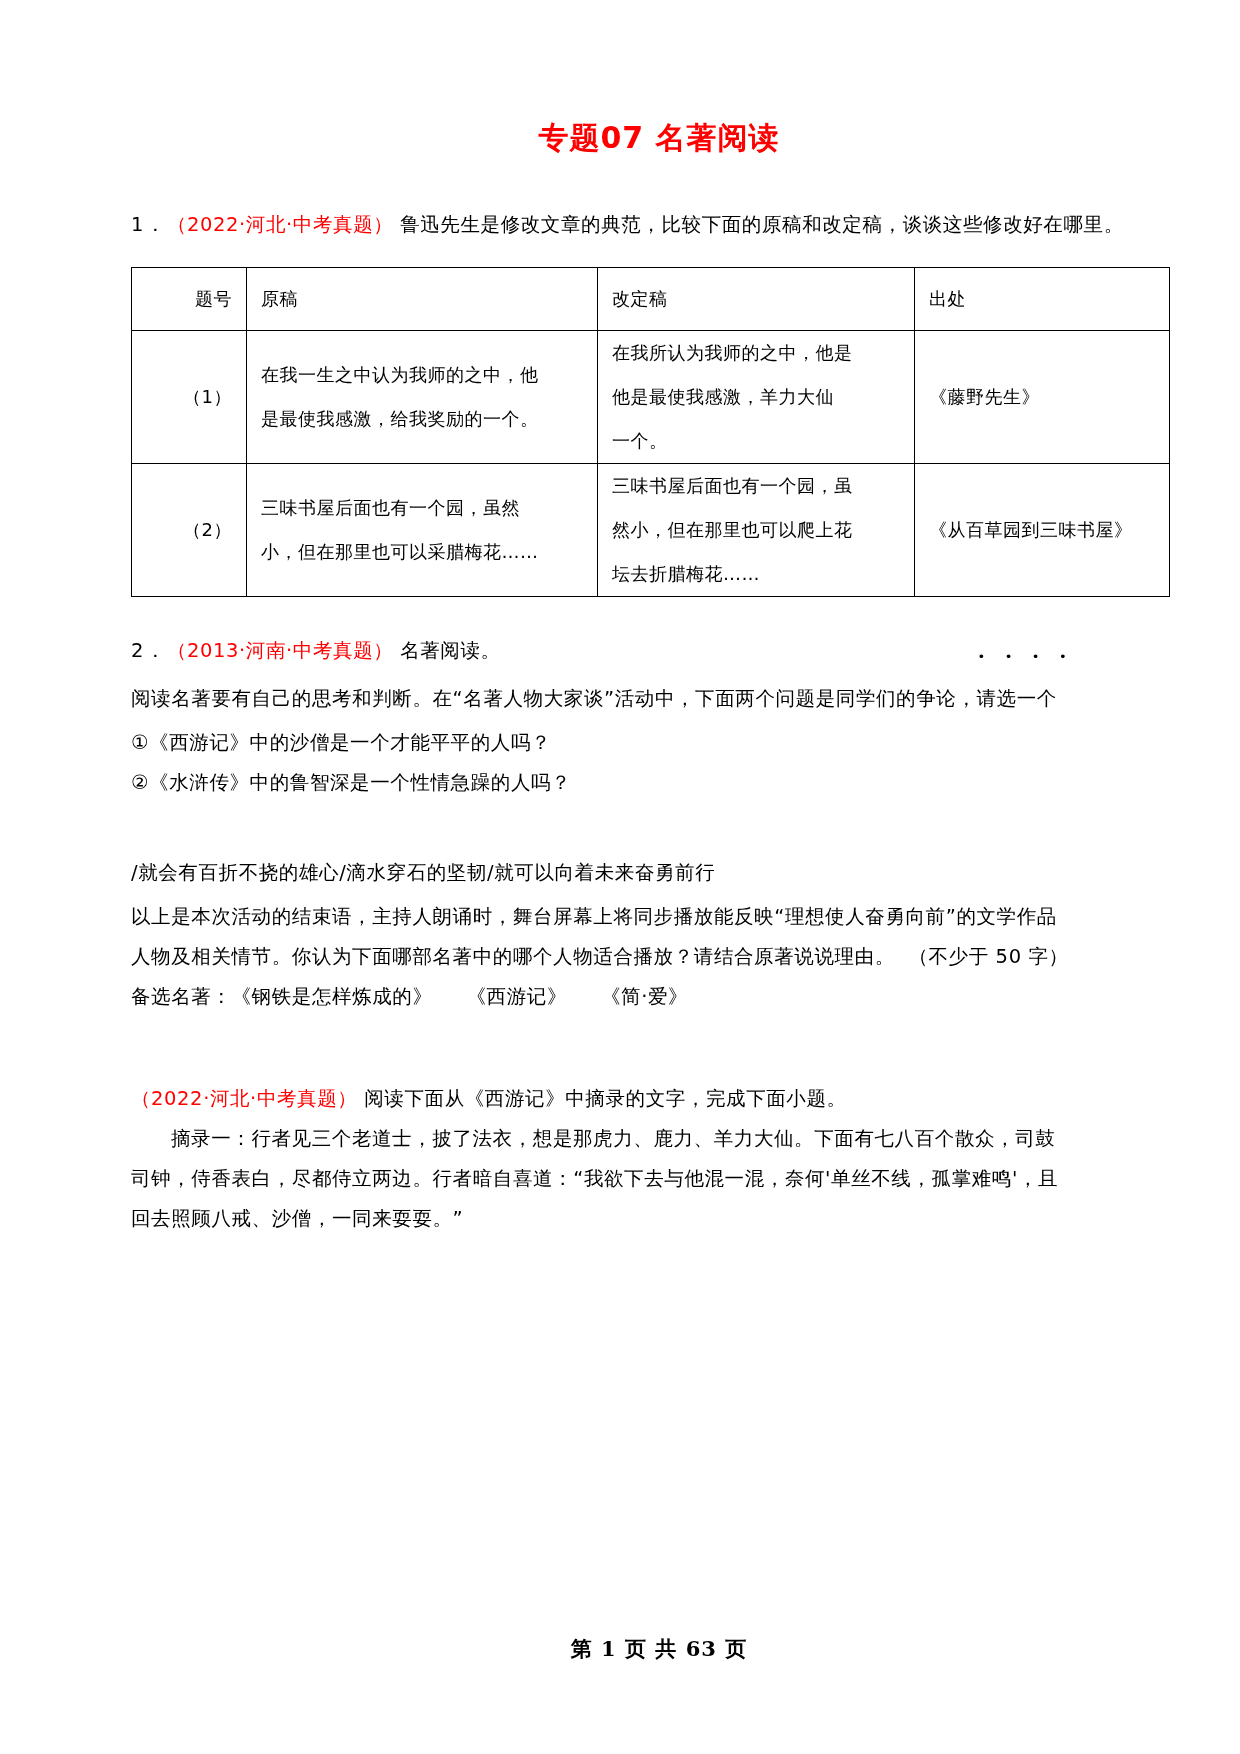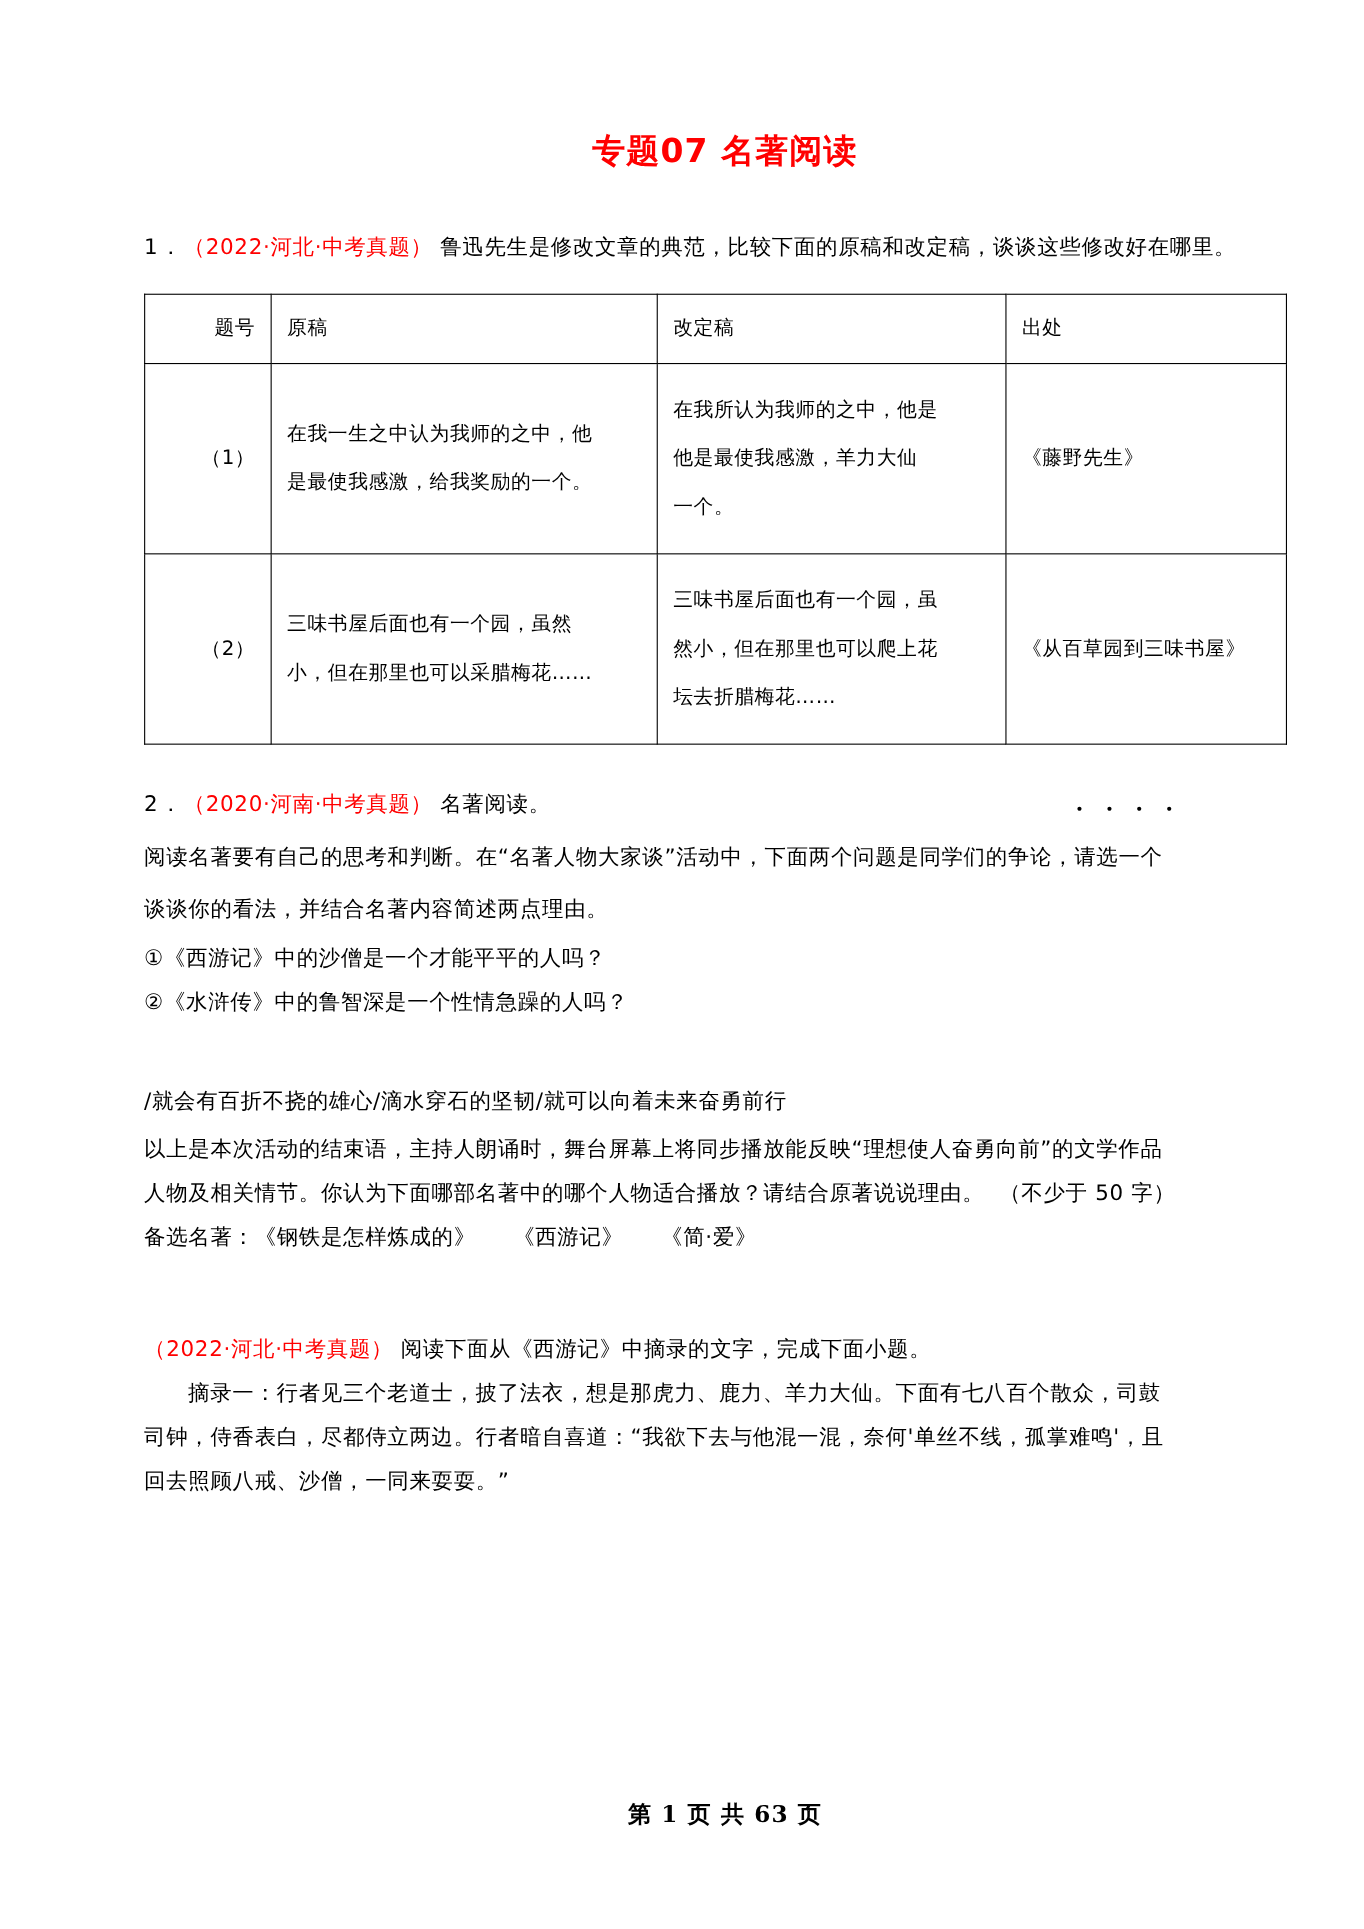--- a/index.html
+++ b/index.html
@@ -63,21 +63,21 @@
     width: 952px;
     margin: 18px 0 0 0;
     table-layout: fixed;
   }
   table.cmp td {
     border: 1.4px solid #000000;
     vertical-align: middle;
     font-size: 18px;
     line-height: 44px;
     letter-spacing: 0.5px;
-    padding: 20px 14px;
+    padding: 0 14px;
   }
   td.c-no   { width: 86px;  text-align: right; }
   td.c-orig { width: 322px; }
   td.c-rev  { width: 288px; }
   td.c-src  { width: 226px; }
   tr.head td { line-height: 30px; padding: 14px 14px; height: 34px; }
   tr.body td { height: 112px; }
   .cell-lines span { display: block; }
 
   
@@ -155,23 +155,22 @@
         </td>
         <td class="c-src">《从百草园到三味书屋》</td>
       </tr>
     </tbody>
       </table>
   </div>
 
   <div class="spacer-md"></div>
 
   <div>
-    <p class="q-block"><span class="q-num">2．</span><span class="src-tag">（2020·河南·中考真题）</span>&nbsp;<span>名著阅读。</span></p>
+    <p class="q-block"><span class="q-num">2．</span><span class="src-tag">（2013·河南·中考真题）</span>&nbsp;<span>名著阅读。</span></p>
     <p class="para"><span>阅读名著要有自己的思考和判断。在“名著人物大家谈”活动中，下面两个问题是同学们的争论，</span><span class="emph">请选一个</span></p>
-    <p class="para">谈谈你的看法，并结合名著内容简述两点理由。</p>
     <p class="para para-tight">①《西游记》中的沙僧是一个才能平平的人吗？</p>
     <p class="para para-tight">②《水浒传》中的鲁智深是一个性情急躁的人吗？</p>
   </div>
 
   <div class="spacer-lg"></div>
 
   <div>
     <p class="para">/就会有百折不挠的雄心/滴水穿石的坚韧/就可以向着未来奋勇前行</p>
     <p class="para para-tight">以上是本次活动的结束语，主持人朗诵时，舞台屏幕上将同步播放能反映“理想使人奋勇向前”的文学作品</p>
     <p class="para para-tight"><span>人物及相关情节。你认为下面哪部名著中的哪个人物适合播放？请结合原著说说理由。</span>&nbsp;&nbsp;<span>（不少于 50 字）</span></p>

